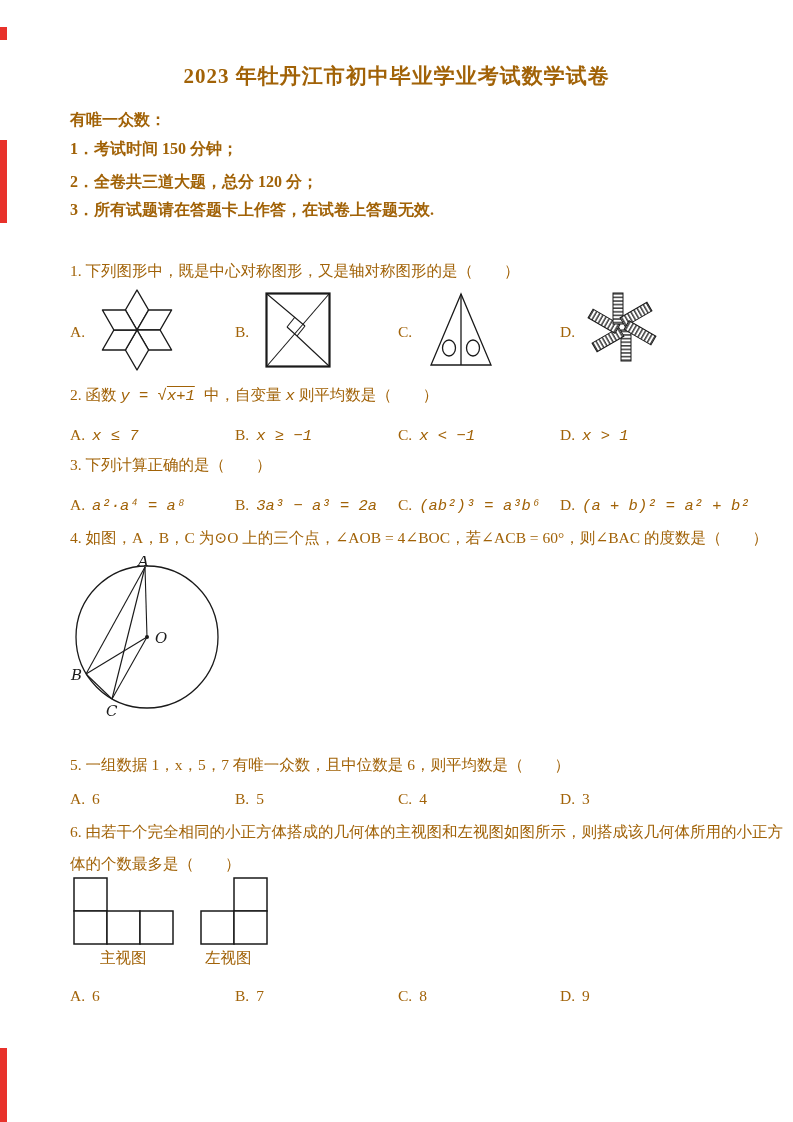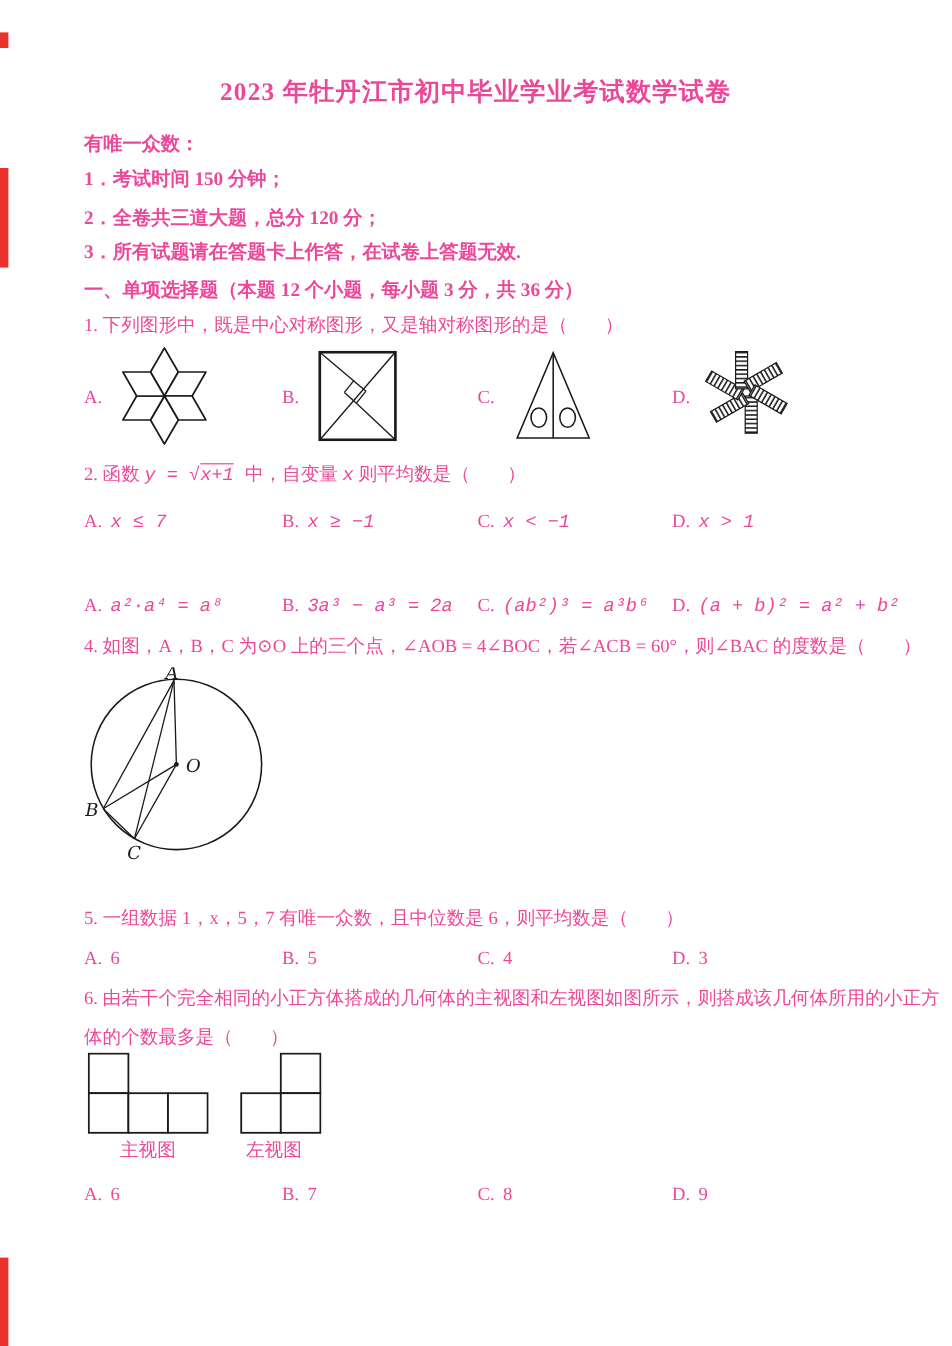--- a/index.html
+++ b/index.html
@@ -1,17 +1,17 @@
 <!DOCTYPE html>
 <html><head>
 <meta charset="utf-8">
 <style>
   html,body{margin:0;padding:0;background:#ffffff;}
   .page{position:relative;width:793px;height:1122px;background:#ffffff;overflow:hidden;
-        font-family:"Liberation Serif","DejaVu Serif",serif;color:#ec4899;}
+        font-family:"Liberation Serif","DejaVu Serif",serif;color:#a16207;}
   .abs{position:absolute;}
   .b{font-weight:bold;}
   .title{left:0;right:0;top:62px;text-align:center;font-size:21px;font-weight:bold;letter-spacing:1px;}
   .txt{font-size:15.5px;white-space:nowrap;}
   .bigtxt{font-size:16px;}
   .math{font-family:Liberation Mono, monospace;font-style:italic;}
   .rad{text-decoration:overline;}
   .redbar{left:0;width:7px;background:#e8322b;}
   .optrow{left:70px;width:660px;height:22px;}
   .opt{position:absolute;top:0;font-size:15.5px;white-space:nowrap;}
@@ -30,21 +30,20 @@
   <div class="abs redbar" style="top:140px;height:83px;"></div>
   <div class="abs redbar" style="top:1048px;height:74px;"></div>
 
   <div class="abs title">2023 年牡丹江市初中毕业学业考试数学试卷</div>
 
   <div class="abs txt bigtxt b" style="left:70px;top:110px;">有唯一众数：</div>
   <div class="abs txt bigtxt b" style="left:70px;top:139px;">1．考试时间 150 分钟；</div>
   <div class="abs txt bigtxt b" style="left:70px;top:172px;">2．全卷共三道大题，总分 120 分；</div>
   <div class="abs txt bigtxt b" style="left:70px;top:200px;">3．所有试题请在答题卡上作答，在试卷上答题无效.</div>
 
-  <div class="abs txt bigtxt b" style="left:70px;top:232px;">一、单项选择题（本题 12 个小题，每小题 3 分，共 36 分）</div>
 
   <div class="abs txt" style="left:70px;top:261px;">1. 下列图形中，既是中心对称图形，又是轴对称图形的是（　　）</div>
 
   <div class="abs" style="left:70px;top:285px;width:660px;height:100px;">
     <span class="abs txt" style="left:0;top:38px;">A.</span>
     <svg class="abs" style="left:25px;top:1px;" width="84" height="88" viewBox="0 0 84 88">
       <g fill="#ffffff" stroke="#1a1a1a" stroke-width="1.4" stroke-linejoin="round">
         <polygon points="42,44 30.4,24 42,4 53.6,24"></polygon>
         <polygon points="42,44 53.6,24 76.6,24 65.1,44"></polygon>
         <polygon points="42,44 65.1,44 76.6,64 53.6,64"></polygon>
@@ -117,20 +116,21 @@
     <span class="math">x</span>
     <span>则平均数是（　　）</span>
   </div>
   <div class="abs optrow" style="top:426px;">
     <span class="opt o0"><span>A.</span><span class="val math">x ≤ 7</span></span>
     <span class="opt o1"><span>B.</span><span class="val math">x ≥ −1</span></span>
     <span class="opt o2"><span>C.</span><span class="val math">x &lt; −1</span></span>
     <span class="opt o3"><span>D.</span><span class="val math">x &gt; 1</span></span>
   </div>
 
+  <div class="abs txt" style="left:70px;top:455px;">3. 下列计算正确的是（　　）</div>
   <div class="abs optrow" style="top:496px;">
     <span class="opt o0"><span>A.</span><span class="val math">a²·a⁴ = a⁸</span></span>
     <span class="opt o1"><span>B.</span><span class="val math">3a³ − a³ = 2a</span></span>
     <span class="opt o2"><span>C.</span><span class="val math">(ab²)³ = a³b⁶</span></span>
     <span class="opt o3"><span>D.</span><span class="val math">(a + b)² = a² + b²</span></span>
   </div>
 
   <div class="abs txt" style="left:70px;top:528px;">4. 如图，A，B，C 为⊙O 上的三个点，∠AOB = 4∠BOC，若∠ACB = 60°，则∠BAC 的度数是（　　）</div>
   <svg class="abs" style="left:70px;top:556px;" width="175" height="165" viewBox="0 0 175 165">
     <circle cx="77" cy="81" r="71" fill="none" stroke="#1a1a1a" stroke-width="1.3"></circle>

